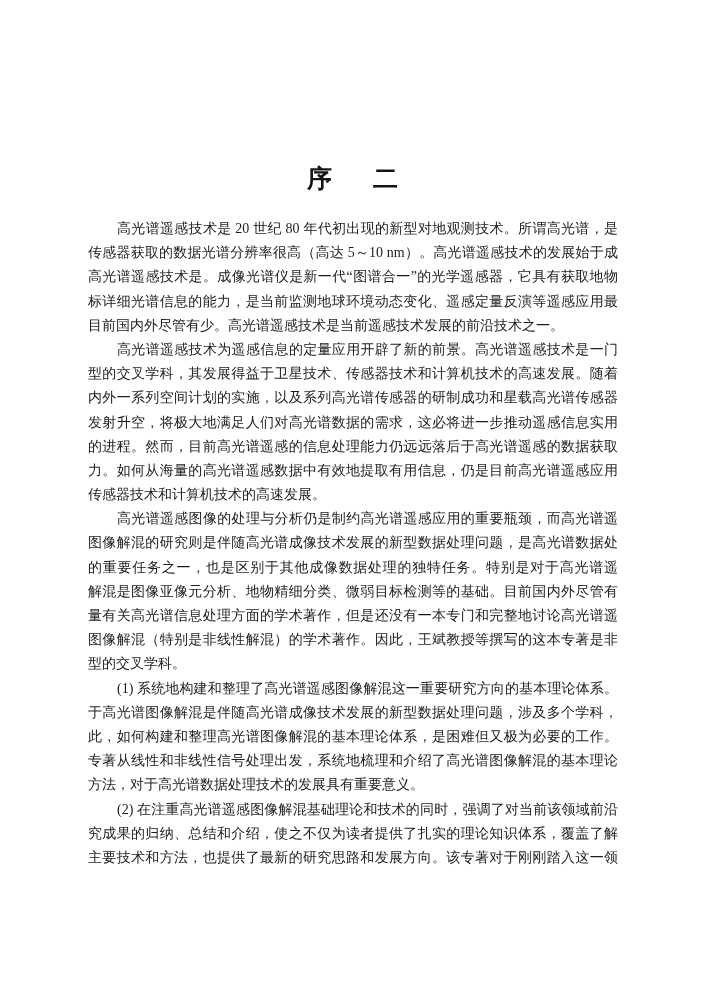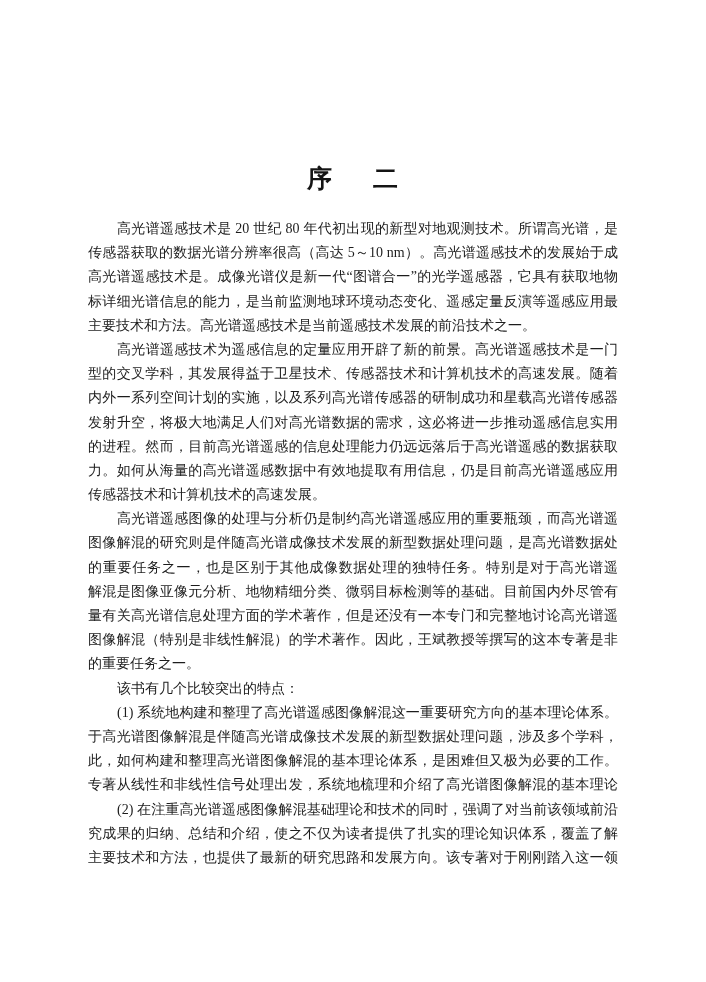--- a/index.html
+++ b/index.html
@@ -56,37 +56,37 @@
 <div class="page">
   <div class="title">
     <span>序</span>
     <span>二</span>
   </div>
   <div class="body-text">
       <div class="line indent">高光谱遥感技术是 20 世纪 80 年代初出现的新型对地观测技术。所谓高光谱，是指</div>
       <div class="line">传感器获取的数据光谱分辨率很高（高达 5～10 nm）。高光谱遥感技术的发展始于成像</div>
       <div class="line">高光谱遥感技术是。成像光谱仪是新一代“图谱合一”的光学遥感器，它具有获取地物目</div>
       <div class="line">标详细光谱信息的能力，是当前监测地球环境动态变化、遥感定量反演等遥感应用最有</div>
-      <div class="line short">主要技术和方法。高光谱遥感技术是当前遥感技术发展的前沿技术之一。</div>
+      <div class="line short">目前国内外尽管有少。高光谱遥感技术是当前遥感技术发展的前沿技术之一。</div>
       <div class="line indent">高光谱遥感技术为遥感信息的定量应用开辟了新的前景。高光谱遥感技术是一门新</div>
       <div class="line">型的交叉学科，其发展得益于卫星技术、传感器技术和计算机技术的高速发展。随着国</div>
       <div class="line">内外一系列空间计划的实施，以及系列高光谱传感器的研制成功和星载高光谱传感器的</div>
       <div class="line">发射升空，将极大地满足人们对高光谱数据的需求，这必将进一步推动遥感信息实用化</div>
       <div class="line">的进程。然而，目前高光谱遥感的信息处理能力仍远远落后于高光谱遥感的数据获取能</div>
       <div class="line">力。如何从海量的高光谱遥感数据中有效地提取有用信息，仍是目前高光谱遥感应用中</div>
       <div class="line short">传感器技术和计算机技术的高速发展。</div>
       <div class="line indent">高光谱遥感图像的处理与分析仍是制约高光谱遥感应用的重要瓶颈，而高光谱遥感</div>
       <div class="line">图像解混的研究则是伴随高光谱成像技术发展的新型数据处理问题，是高光谱数据处理</div>
       <div class="line">的重要任务之一，也是区别于其他成像数据处理的独特任务。特别是对于高光谱遥感，</div>
       <div class="line">解混是图像亚像元分析、地物精细分类、微弱目标检测等的基础。目前国内外尽管有少</div>
       <div class="line">量有关高光谱信息处理方面的学术著作，但是还没有一本专门和完整地讨论高光谱遥感</div>
       <div class="line">图像解混（特别是非线性解混）的学术著作。因此，王斌教授等撰写的这本专著是非常</div>
-      <div class="line short">的重要任务之一。</div>
-      <div class="line indent short">该书有几个比较突出的特点：</div>
+      <div class="line short">型的交叉学科。</div>
       <div class="line indent">(1) 系统地构建和整理了高光谱遥感图像解混这一重要研究方向的基本理论体系。由</div>
       <div class="line">于高光谱图像解混是伴随高光谱成像技术发展的新型数据处理问题，涉及多个学科，因</div>
       <div class="line">此，如何构建和整理高光谱图像解混的基本理论体系，是困难但又极为必要的工作。本</div>
       <div class="line">专著从线性和非线性信号处理出发，系统地梳理和介绍了高光谱图像解混的基本理论和</div>
+      <div class="line short">方法，对于高光谱数据处理技术的发展具有重要意义。</div>
       <div class="line indent">(2) 在注重高光谱遥感图像解混基础理论和技术的同时，强调了对当前该领域前沿研</div>
       <div class="line">究成果的归纳、总结和介绍，使之不仅为读者提供了扎实的理论知识体系，覆盖了解混的</div>
       <div class="line">主要技术和方法，也提供了最新的研究思路和发展方向。该专著对于刚刚踏入这一领域的</div>
     </div>
 </div>
 
 </body></html>

